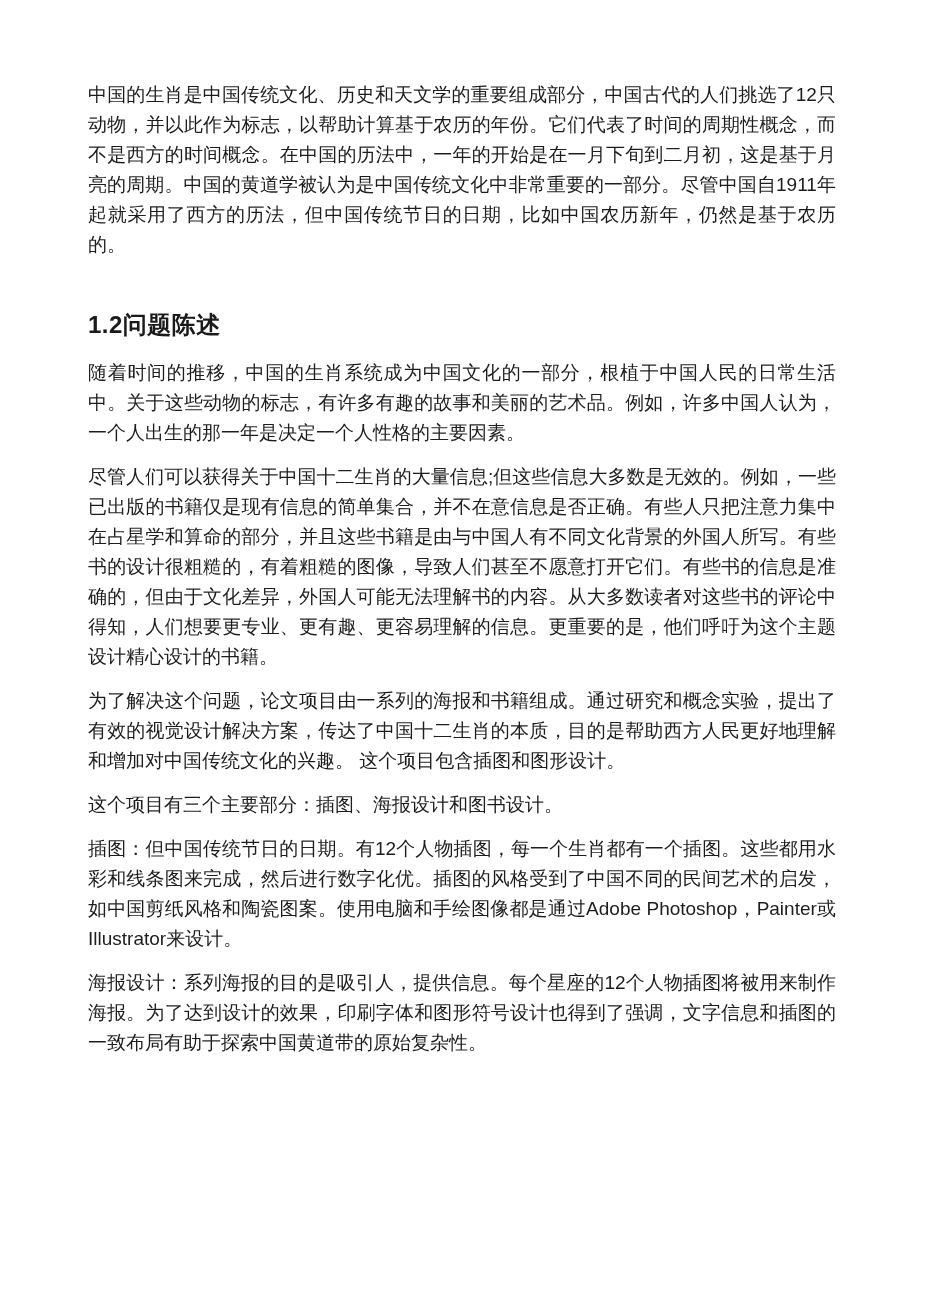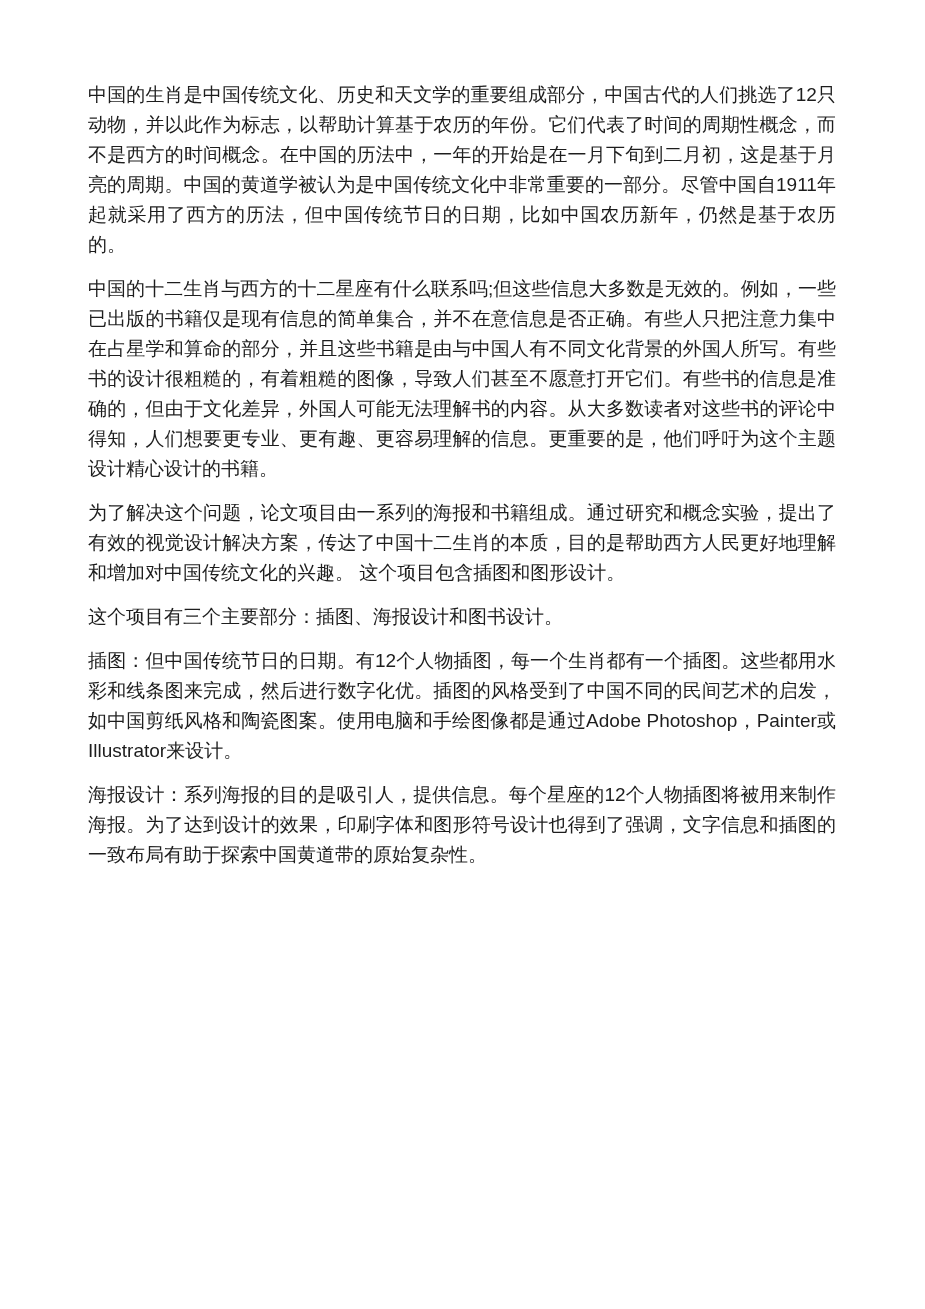--- a/index.html
+++ b/index.html
@@ -38,24 +38,26 @@
     letter-spacing: 0.5px;
   }
 </style>
 </head>
 <body>
 
 <div class="page">
 
   <p class="body-text">中国的生肖是中国传统文化、历史和天文学的重要组成部分，中国古代的人们挑选了12只动物，并以此作为标志，以帮助计算基于农历的年份。它们代表了时间的周期性概念，而不是西方的时间概念。在中国的历法中，一年的开始是在一月下旬到二月初，这是基于月亮的周期。中国的黄道学被认为是中国传统文化中非常重要的一部分。尽管中国自1911年起就采用了西方的历法，但中国传统节日的日期，比如中国农历新年，仍然是基于农历的。</p>
 
+  <h2 class="section-heading">1.2问题陈述</h2>
+
+  <p class="body-text">随着时间的推移，中国的生肖系统成为中国文化的一部分，根植于中国人民的日常生活中。关于这些动物的标志，有许多有趣的故事和美丽的艺术品。例如，许多中国人认为，一个人出生的那一年是决定一个人性格的主要因素。</p>
 
 
-
-  <p class="body-text">中国的十二生肖与西方的十二星座有什么联系吗;但这些信息大多数是无效的。例如，一些已出版的书籍仅是现有信息的简单集合，并不在意信息是否正确。有些人只把注意力集中在占星学和算命的部分，并且这些书籍是由与中国人有不同文化背景的外国人所写。有些书的设计很粗糙的，有着粗糙的图像，导致人们甚至不愿意打开它们。有些书的信息是准确的，但由于文化差异，外国人可能无法理解书的内容。从大多数读者对这些书的评论中得知，人们想要更专业、更有趣、更容易理解的信息。更重要的是，他们呼吁为这个主题设计精心设计的书籍。</p>
+  <p class="body-text">尽管人们可以获得关于中国十二生肖的大量信息;但这些信息大多数是无效的。例如，一些已出版的书籍仅是现有信息的简单集合，并不在意信息是否正确。有些人只把注意力集中在占星学和算命的部分，并且这些书籍是由与中国人有不同文化背景的外国人所写。有些书的设计很粗糙的，有着粗糙的图像，导致人们甚至不愿意打开它们。有些书的信息是准确的，但由于文化差异，外国人可能无法理解书的内容。从大多数读者对这些书的评论中得知，人们想要更专业、更有趣、更容易理解的信息。更重要的是，他们呼吁为这个主题设计精心设计的书籍。</p>
 
   <p class="body-text">为了解决这个问题，论文项目由一系列的海报和书籍组成。通过研究和概念实验，提出了有效的视觉设计解决方案，传达了中国十二生肖的本质，目的是帮助西方人民更好地理解和增加对中国传统文化的兴趣。 这个项目包含插图和图形设计。</p>
 
 
   <p class="body-text">这个项目有三个主要部分：插图、海报设计和图书设计。</p>
 
   <p class="body-text">插图：但中国传统节日的日期。有12个人物插图，每一个生肖都有一个插图。这些都用水彩和线条图来完成，然后进行数字化优。插图的风格受到了中国不同的民间艺术的启发，如中国剪纸风格和陶瓷图案。使用电脑和手绘图像都是通过Adobe Photoshop，Painter或Illustrator来设计。</p>
 
   <p class="body-text">海报设计：系列海报的目的是吸引人，提供信息。每个星座的12个人物插图将被用来制作海报。为了达到设计的效果，印刷字体和图形符号设计也得到了强调，文字信息和插图的一致布局有助于探索中国黄道带的原始复杂性。</p>
 

